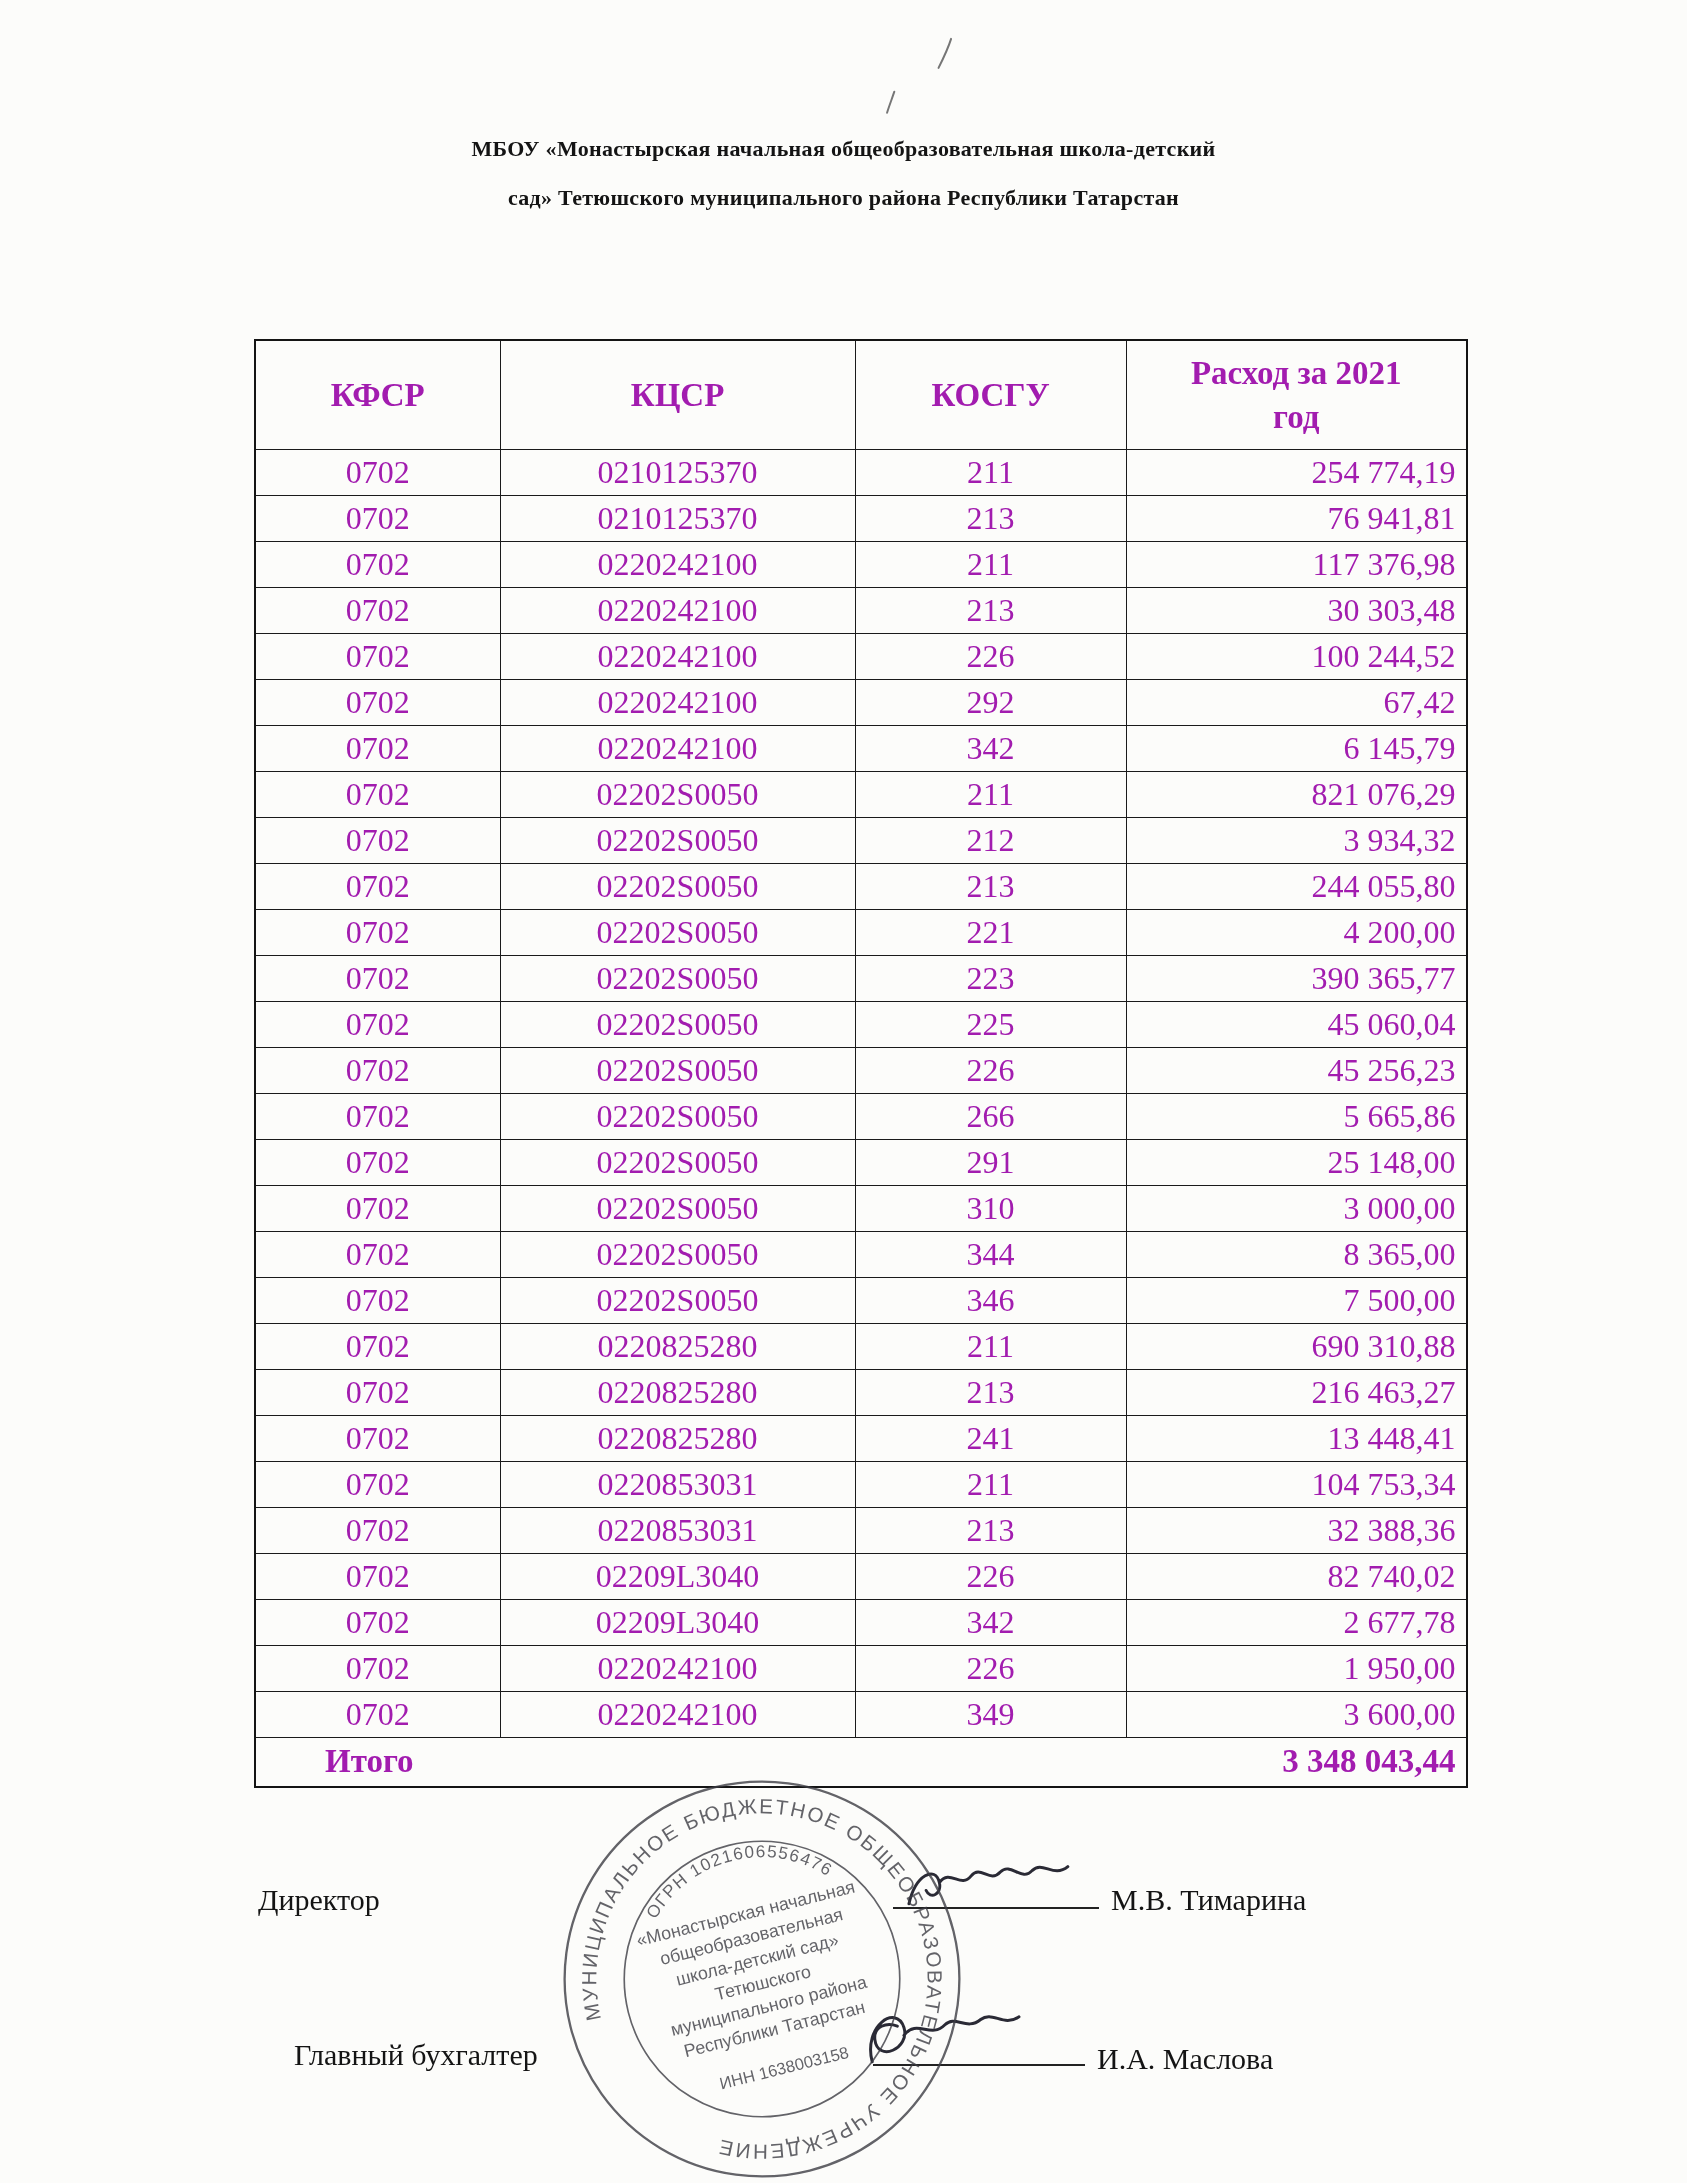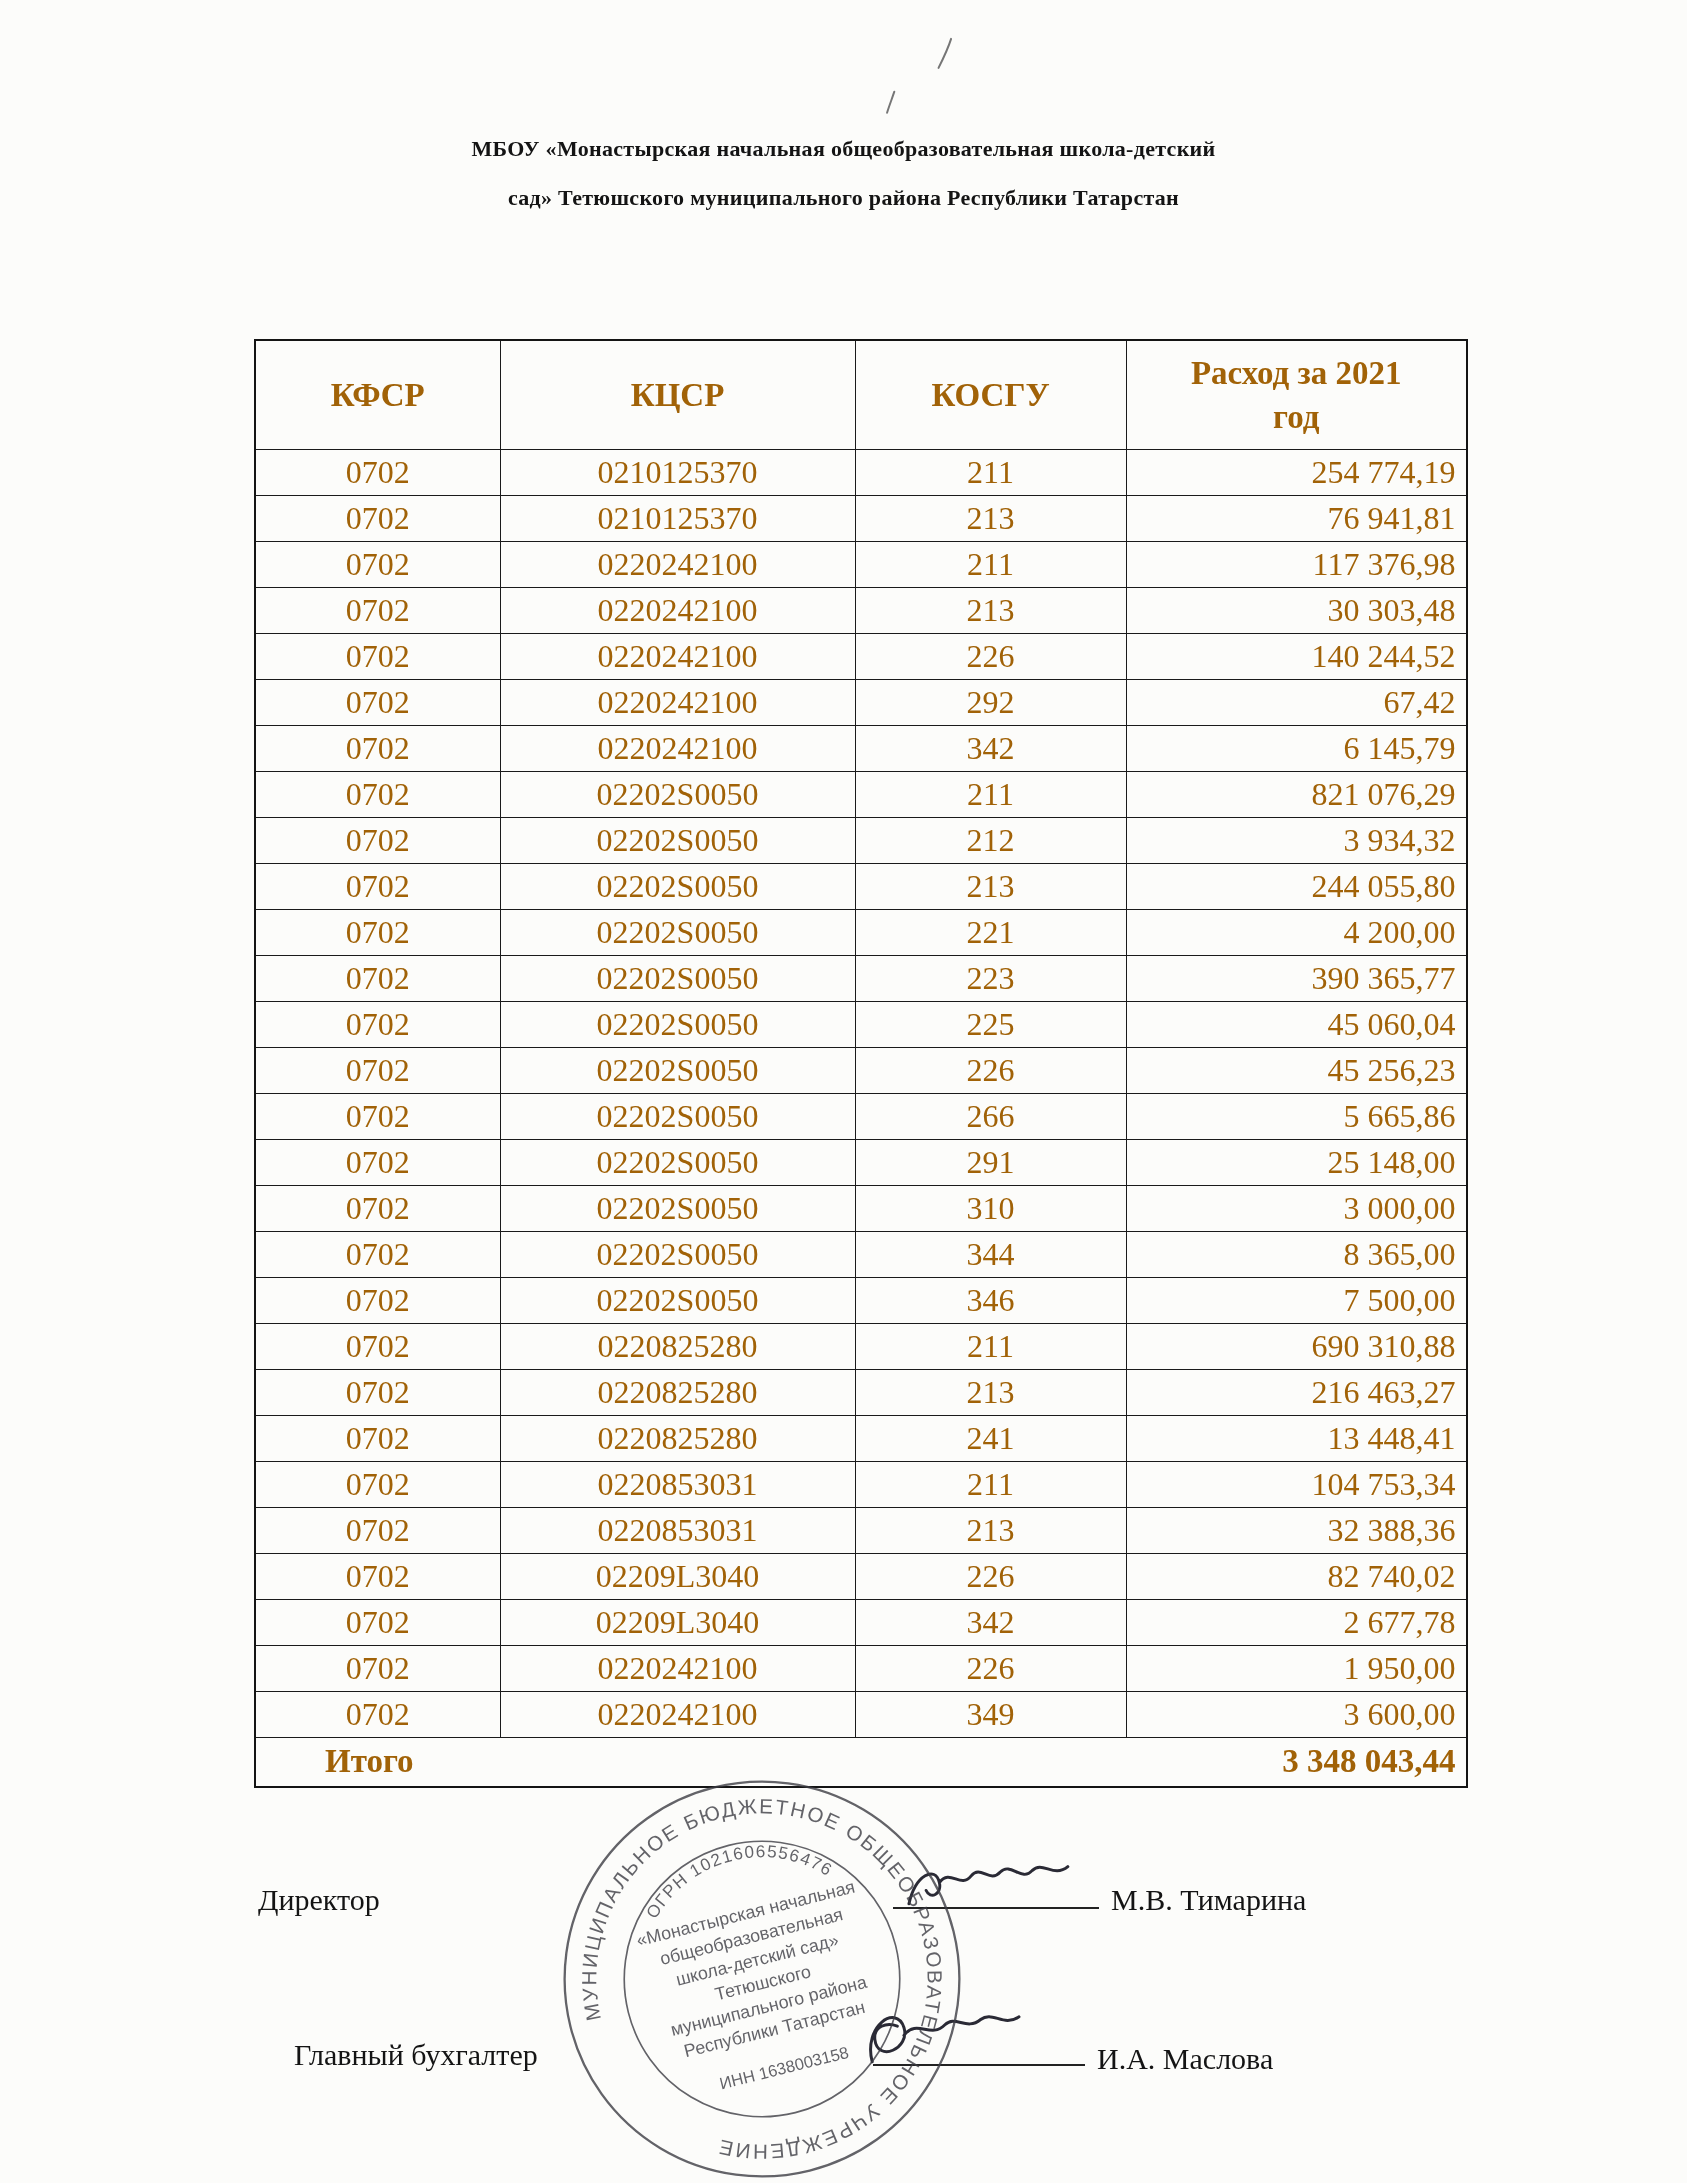--- a/index.html
+++ b/index.html
@@ -11,21 +11,21 @@
     box-shadow:0 0 8px rgba(0,0,0,.2);
   }
   .title {
     position:absolute; top:124px; left:20px; width:1647px;
     text-align:center; font-size:22px; font-weight:bold; line-height:49px;
     letter-spacing:0.3px;
   }
   table.expense {
     position:absolute; top:339px; left:254px; width:1212px;
     border-collapse:collapse; table-layout:fixed;
-    font-size:32px; color:#a16207;
+    font-size:32px; color:#a21caf;
     border:2.6px solid #141414;
   }
   table.expense th, table.expense td { border:1.3px solid #1a1a1a; }
   table.expense thead th {
     height:109px; font-size:33px; font-weight:bold;
     text-align:center; vertical-align:middle; line-height:44px;
   }
   table.expense tbody td {
     height:46px; text-align:center; vertical-align:middle;
   }
@@ -99,21 +99,21 @@
         <tr>
           <td class="col-kfsr">0702</td>
           <td class="col-kcsr">0220242100</td>
           <td class="col-kosgu">213</td>
           <td class="col-amount">30 303,48</td>
         </tr>
         <tr>
           <td class="col-kfsr">0702</td>
           <td class="col-kcsr">0220242100</td>
           <td class="col-kosgu">226</td>
-          <td class="col-amount">140 244,52</td>
+          <td class="col-amount">100 244,52</td>
         </tr>
         <tr>
           <td class="col-kfsr">0702</td>
           <td class="col-kcsr">0220242100</td>
           <td class="col-kosgu">292</td>
           <td class="col-amount">67,42</td>
         </tr>
         <tr>
           <td class="col-kfsr">0702</td>
           <td class="col-kcsr">0220242100</td>

